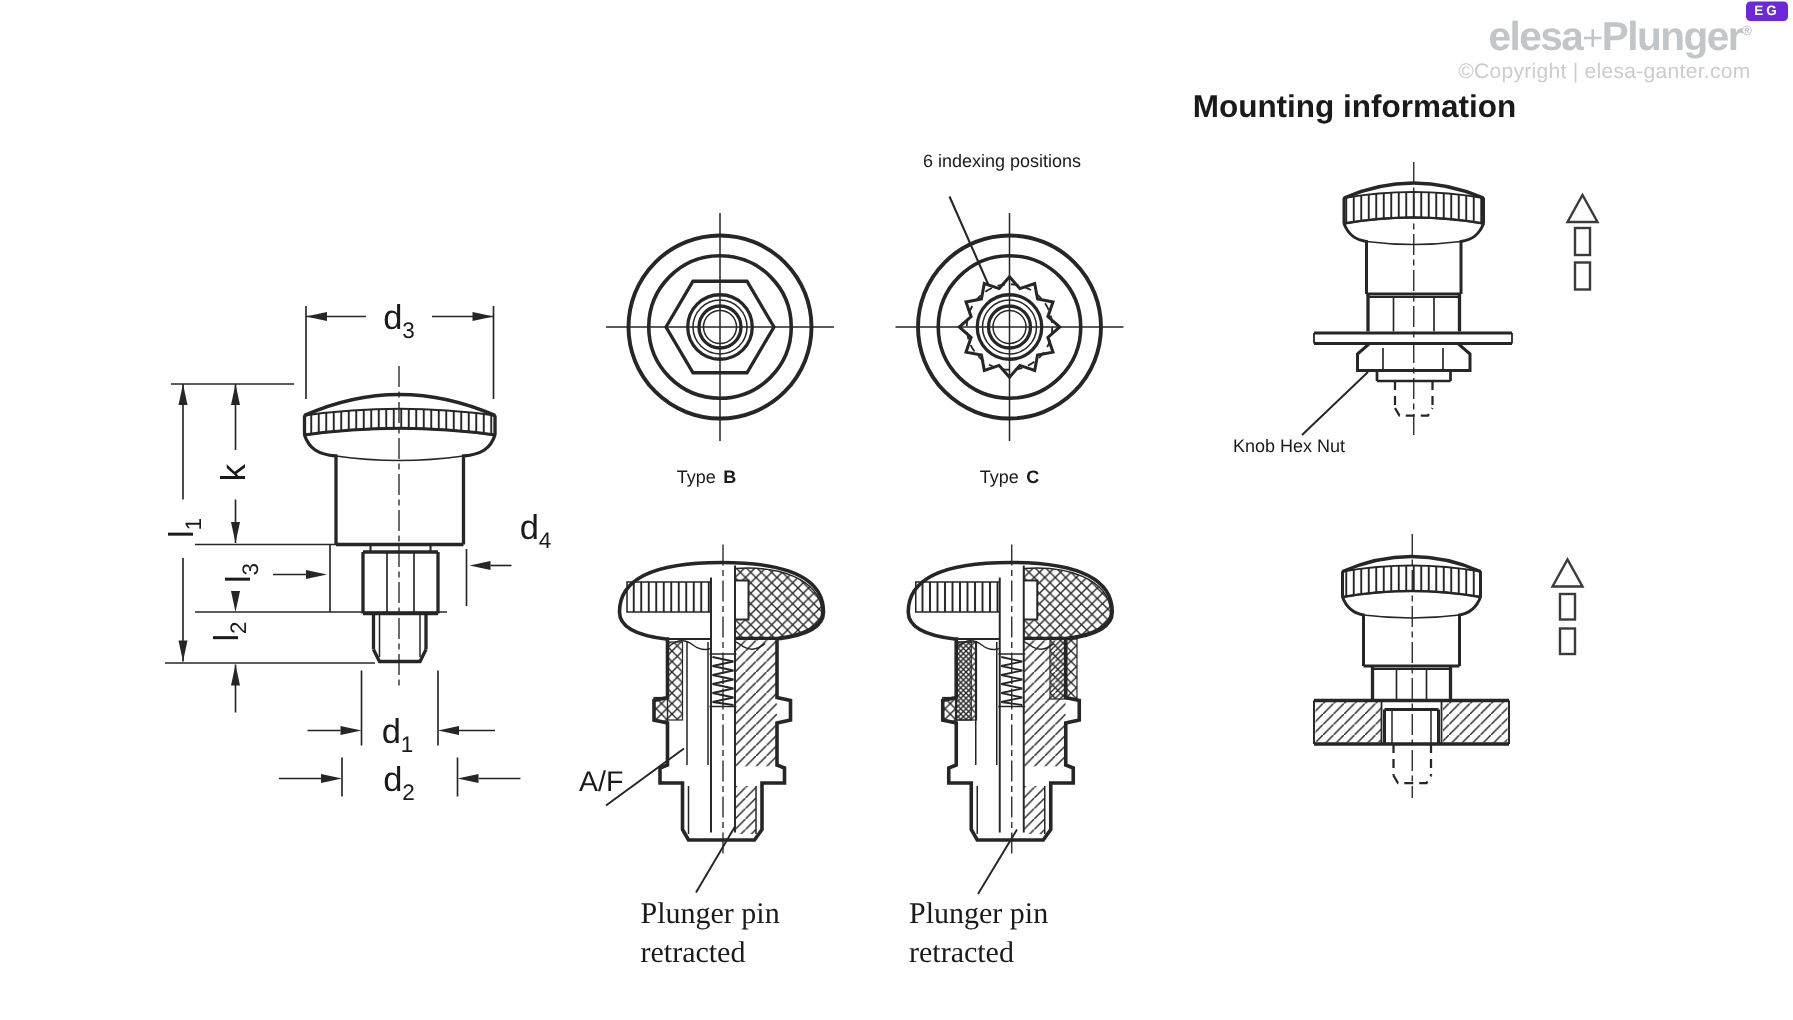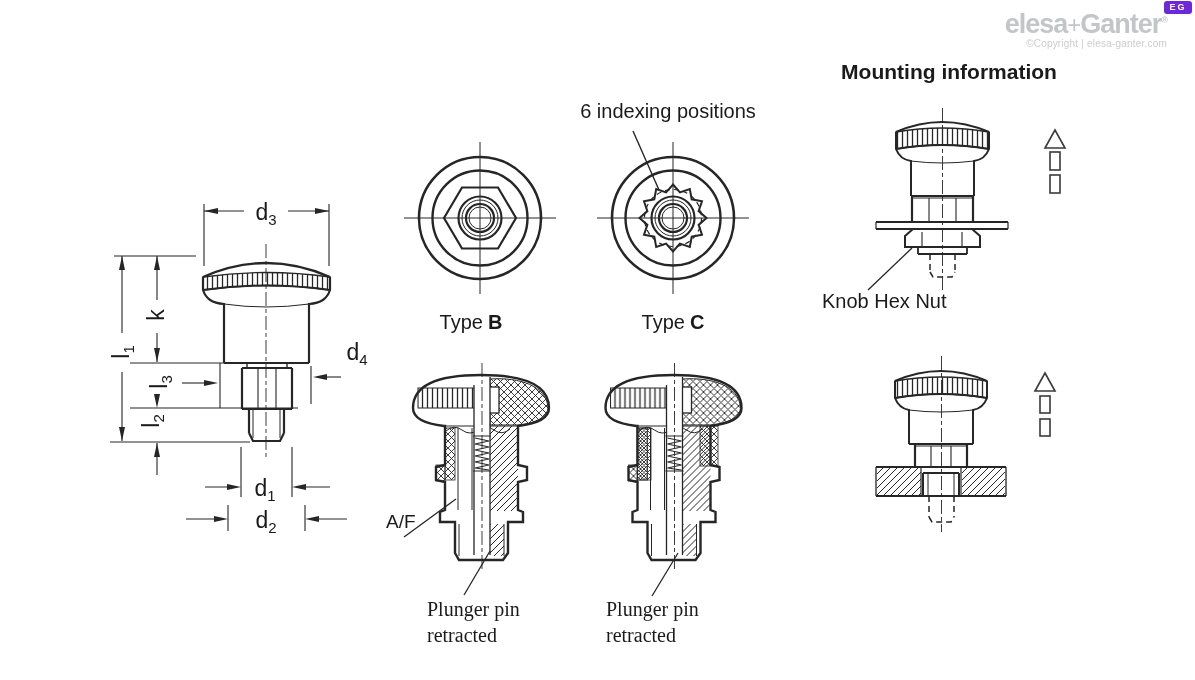--- a/index.html
+++ b/index.html
@@ -3,32 +3,32 @@
 <meta charset="utf-8">
 <style>
   html,body{margin:0;padding:0;background:#ffffff;}
   #page{position:relative;width:1195px;height:680px;background:#ffffff;overflow:hidden;
         font-family:"Liberation Sans",sans-serif;color:#1a1a1a;}
   #drawing{position:absolute;left:0;top:0;}
   .lbl{position:absolute;white-space:nowrap;color:#1a1a1a;}
   .dim{font-size:23px;transform:translate(-50%,-50%);}
   .dim sub{font-size:15px;line-height:0;}
   .dim.rot{transform:translate(-50%,-50%) rotate(-90deg);}
-  .note{font-size:20px;}
+  .note{font-size:12px;}
   .center{transform:translateX(-50%);text-align:center;}
   .b{font-weight:bold;}
   .typeprefix{margin-right:5px;}
   .title{font-size:21px;font-weight:bold;}
   .plunger{font-size:20px;line-height:26px;font-family:Liberation Serif, serif;}
   
   .logo{position:absolute;right:28px;top:8px;text-align:right;color:#c3c6c9;}
   .logo .word{font-size:27px;font-weight:800;letter-spacing:-1px;line-height:24px;}
   .logo .plus{font-weight:400;font-size:24px;}
   .logo .reg{font-size:9px;vertical-align:super;}
-  .logo .copy{font-size:10px;color:#caccce;letter-spacing:0.2px;margin-top:1px;text-align:right;}
+  .logo .copy{font-size:14px;color:#caccce;letter-spacing:0.2px;margin-top:1px;text-align:right;}
   .badge{position:absolute;left:1164px;top:1px;width:28px;height:13px;background:#6d28d9;
          border-radius:3px;color:#ffffff;font-size:9px;font-weight:bold;text-align:center;
          line-height:13px;letter-spacing:2px;}
 </style>
 </head>
 <body>
 
 <div id="page">
 
 <svg id="drawing" width="1195" height="680" viewBox="0 0 1195 680" fill="none" stroke="#262626">
@@ -270,22 +270,22 @@
 <div class="lbl" style="left:386px;top:511px;font-size:19px;">A/F</div>
 <div class="lbl plunger" style="left:427px;top:596px;">
   <div>Plunger pin</div>
   <div>retracted</div>
 </div>
 <div class="lbl plunger" style="left:606px;top:596px;">
   <div>Plunger pin</div>
   <div>retracted</div>
 </div>
 
-<div class="lbl title center" style="left:949px;top:60px;">Mounting information</div>
+<div class="lbl title center" style="left:903px;top:60px;">Mounting information</div>
 <div class="lbl note" style="left:822px;top:290px;">Knob Hex Nut</div>
 
 <div class="logo">
-  <div class="word"><span>elesa</span><span class="plus">+</span><span>Ganter</span><span class="reg">®</span></div>
+  <div class="word"><span>elesa</span><span class="plus">+</span><span>Plunger</span><span class="reg">®</span></div>
   <div class="copy">©Copyright | elesa-ganter.com</div>
 </div>
 <div class="badge">EG</div>
 
 </div>
 
 </body></html>

